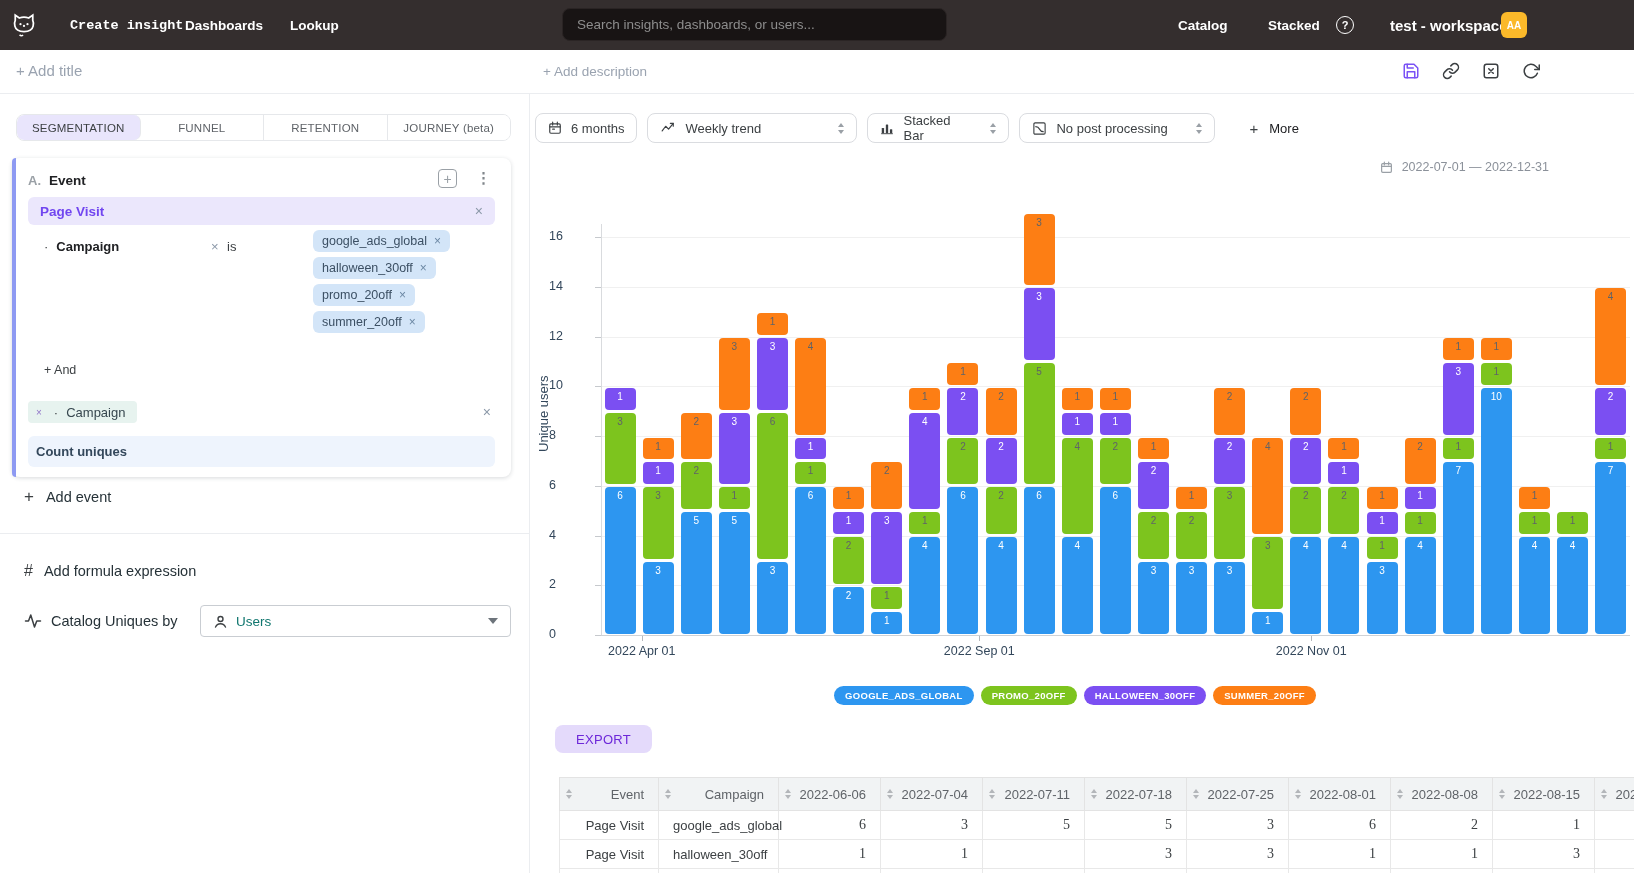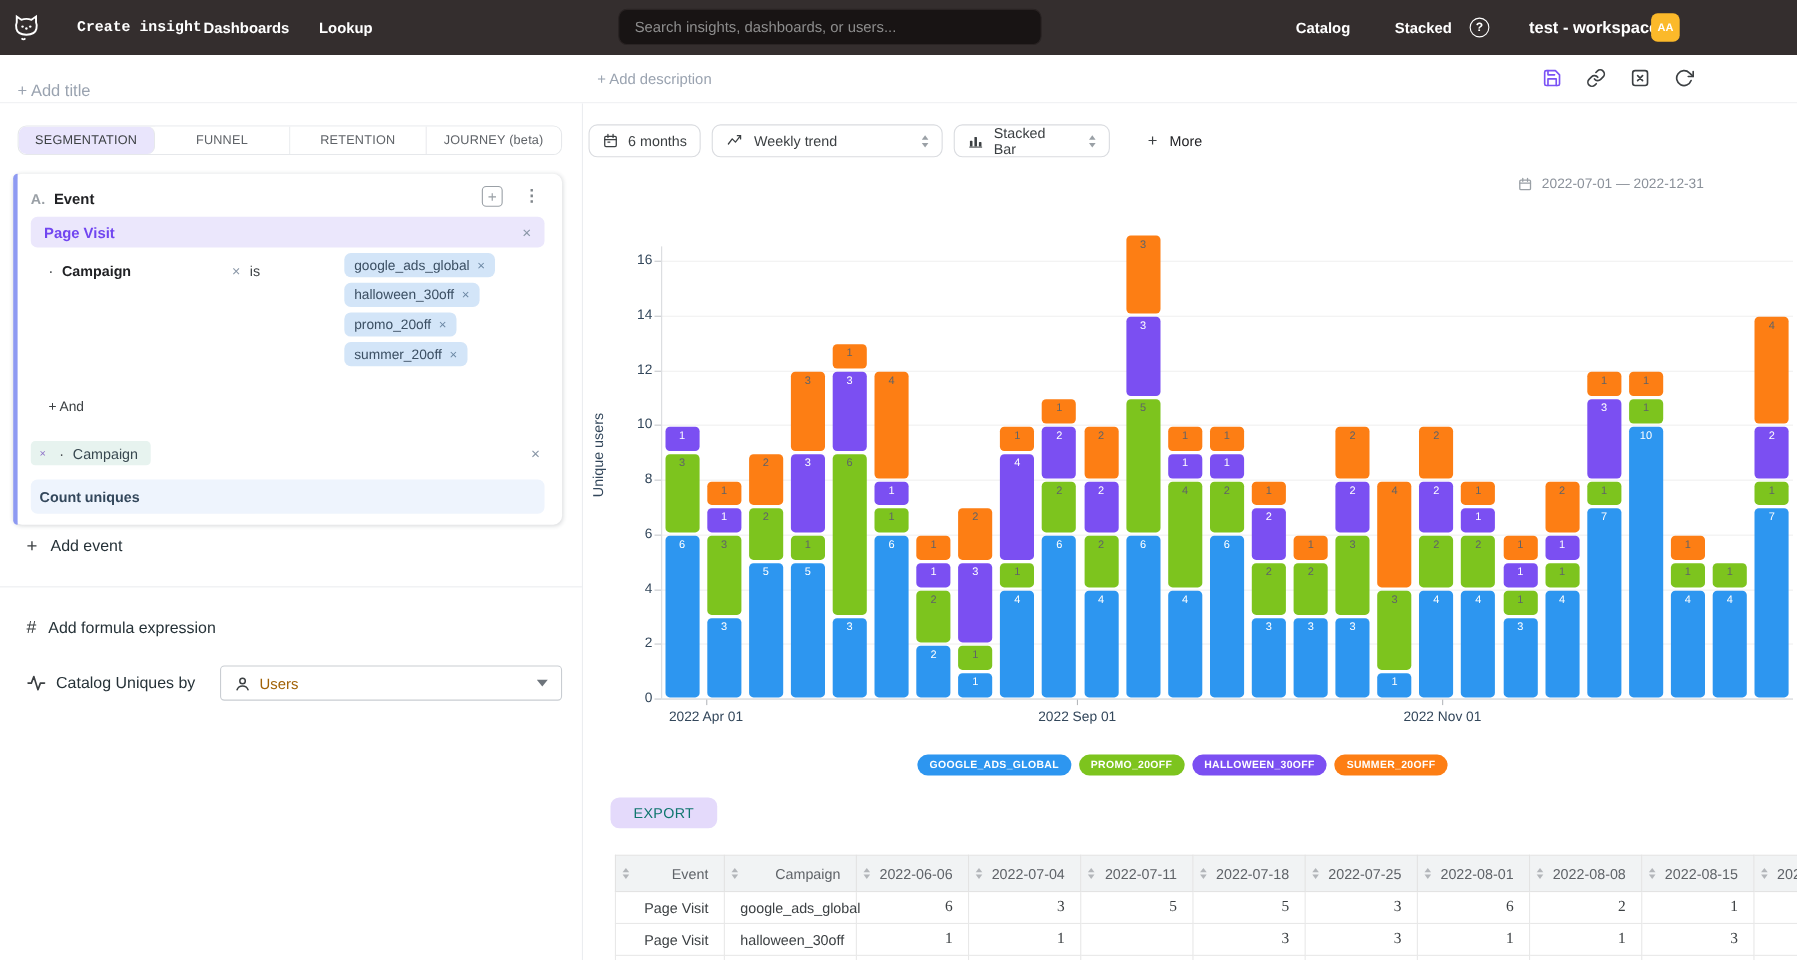--- a/index.html
+++ b/index.html
@@ -14,21 +14,21 @@
   .search-wrap { position:absolute; left:562px; top:8px; width:385px; height:33px; }
   .search-wrap input { width:100%; height:100%; background:#181414; border:1px solid #2a2424; border-radius:8px; color:#cfcfcf; font-size:13.5px; padding:0 14px; outline:none; font-family:"Liberation Sans", sans-serif; }
   .search-wrap input::placeholder { color:#8d8d8d; }
   .nr0 { left:1178px; } .nr1 { left:1268px; }
   .help-icon { position:absolute; left:1336px; top:16px; width:18px; height:18px; border:1.6px solid #fff; border-radius:50%; color:#fff; font-size:11px; font-weight:700; display:flex; align-items:center; justify-content:center; cursor:pointer; }
   .workspace { position:absolute; left:1390px; top:0; height:50px; display:flex; align-items:center; color:#fff; font-size:15px; font-weight:700; }
   .avatar { position:absolute; left:1501px; top:12px; width:26px; height:26px; background:#fbb92a; border-radius:6px; color:#fff; font-size:10px; font-weight:700; display:flex; align-items:center; justify-content:center; cursor:pointer; }
 
   
   .subheader { position:absolute; left:0; top:50px; width:1634px; height:44px; background:#fff; border-bottom:1px solid #ebedf0; }
-  .add-title { position:absolute; left:16px; top:24px; font-size:15px; color:#9aa3b0; cursor:text; }
+  .add-title { position:absolute; left:16px; top:12px; font-size:15px; color:#9aa3b0; cursor:text; }
   .add-desc { position:absolute; left:543px; top:14px; font-size:13.5px; color:#9aa3b0; cursor:text; }
   .subicons { position:absolute; left:1402px; top:12px; display:flex; gap:22px; }
   .subicons .ic { width:18px; height:18px; cursor:pointer; }
 
   
   .left-panel { position:absolute; left:0; top:94px; width:530px; height:779px; background:#fff; border-right:1px solid #ebedf0; overflow:hidden; }
   .tabs { position:absolute; left:16px; top:20px; width:495px; height:27px; display:flex; border:1px solid #e6e8eb; border-radius:8px; overflow:hidden; background:#fff; }
   .tab { flex:1; display:flex; align-items:center; justify-content:center; font-size:11.5px; color:#5f6368; letter-spacing:.2px; border-right:1px solid #e6e8eb; cursor:pointer; background:#fff; }
   .tab:last-child { border-right:none; }
   .tab.active { background:#e9e5fc; color:#3c4043; border-radius:7px; }
@@ -62,21 +62,21 @@
 
   .add-event { position:absolute; left:24px; top:393px; display:flex; align-items:center; gap:12px; font-size:14.5px; color:#263238; cursor:pointer; }
   .plus-glyph { font-size:17px; color:#3c4043; }
   .panel-divider { position:absolute; left:0; top:439px; width:530px; border-top:1px solid #ebedf0; }
   .add-formula { position:absolute; left:24px; top:468px; display:flex; align-items:center; gap:11px; font-size:14.5px; color:#263238; cursor:pointer; }
   .hash-glyph { font-size:16px; color:#3c4043; }
   .analyze-row { position:absolute; left:24px; top:511px; width:487px; height:32px; }
   .analyze-label { position:absolute; left:27px; top:8px; font-size:14.5px; color:#263238; }
   .pulse-ic { position:absolute; left:0; top:7px; }
   .analyze-select { position:absolute; left:176px; top:0; width:311px; height:32px; border:1px solid #c9cdd2; border-radius:4px; display:flex; align-items:center; padding:0 12px; cursor:pointer; background:#fff; }
-  .analyze-select .val { font-size:13.5px; color:#a16207; margin-left:8px; flex:1; }
+  .analyze-select .val { font-size:13.5px; color:#0f766e; margin-left:8px; flex:1; }
   .caret-down { width:0; height:0; border-left:5px solid transparent; border-right:5px solid transparent; border-top:6px solid #6d747b; }
 
   
   .main { position:absolute; left:530px; top:94px; width:1104px; height:779px; overflow:hidden; background:#fff; }
   .toolbar { position:absolute; left:5px; top:19px; display:flex; gap:10px; align-items:center; }
   .tbtn, .tselect { height:30px; border:1px solid #dadce0; border-radius:8px; background:#fff; display:flex; align-items:center; padding:0 12px; gap:9px; font-size:13px; color:#3c4043; cursor:pointer; }
   .tselect { justify-content:flex-start; }
   .tselect .lbl { flex:1; }
   .updown { display:flex; flex-direction:column; gap:3px; margin-left:8px; }
   .updown i { width:0; height:0; border-left:3.5px solid transparent; border-right:3.5px solid transparent; }
@@ -86,29 +86,29 @@
   .more-btn .plus-glyph { color:#3c4043; font-size:15px; }
   .daterange { position:absolute; top:66px; right:85px; display:flex; align-items:center; gap:9px; font-size:12.5px; color:#8b919a; }
 
   
   .chart { position:absolute; left:0; top:0; width:1104px; height:620px; }
   .gridline { position:absolute; height:1px; background:#f0f0f0; }
   .yaxisline { position:absolute; width:1px; background:#d9dbde; }
   .xaxisline { position:absolute; height:1px; background:#cfd2d6; }
   .ytick { position:absolute; width:6px; height:1px; background:#c6c9cd; }
   .xtick { position:absolute; width:1px; height:5px; background:#b6b9bd; }
-  .ylab { position:absolute; width:44px; text-align:right; font-size:12.5px; color:#33475b; }
+  .ylab { position:absolute; width:44px; font-size:12.5px; color:#33475b; }
   .xlab { position:absolute; font-size:12.5px; color:#33475b; transform:translateX(-50%); white-space:nowrap; }
   .ytitle { position:absolute; left:6px; top:170px; height:300px; writing-mode:vertical-rl; transform:rotate(180deg); display:flex; align-items:center; justify-content:center; font-size:13px; color:#33475b; }
   .seg { position:absolute; border-radius:4px; }
   .seg span { position:absolute; left:0; right:0; top:3px; text-align:center; font-size:10px; }
   .legend { position:absolute; left:0; top:592px; width:1090px; display:flex; justify-content:center; gap:7px; }
   .lpill { height:19px; border-radius:10px; padding:0 11px; display:flex; align-items:center; color:#fff; font-size:9.5px; font-weight:700; letter-spacing:.3px; cursor:pointer; }
 
-  .export-btn { position:absolute; left:25px; top:631px; width:97px; height:28px; background:#e4dafb; color:#0f766e; border:none; border-radius:8px; font-size:13px; font-family:"Liberation Sans", sans-serif; letter-spacing:.3px; cursor:pointer; }
+  .export-btn { position:absolute; left:25px; top:631px; width:97px; height:28px; background:#e4dafb; color:#6d28d9; border:none; border-radius:8px; font-size:13px; font-family:"Liberation Sans", sans-serif; letter-spacing:.3px; cursor:pointer; }
 
   
   .tablewrap { position:absolute; left:29px; top:683px; width:1137px; }
   table.grid { border-collapse:collapse; table-layout:fixed; width:1137px; }
   table.grid th { background:#f1f3f4; border:1px solid #e3e3e3; height:33px; padding:0 14px 0 6px; font-weight:400; }
   table.grid td { border:1px solid #e8e8e8; height:29px; padding:0 14px; text-align:right; font-size:13px; color:#3c4043; background:#fff; }
   table.grid td.num { font-family:"Liberation Serif", serif; font-size:14px; }
   .thflex { display:flex; align-items:center; }
   .thflex .hlbl { flex:1; text-align:right; font-size:13px; color:#5f6368; white-space:nowrap; overflow:hidden; }
   .sorticon { display:inline-flex; flex-direction:column; gap:2px; margin-right:6px; cursor:pointer; }
@@ -272,20 +272,31 @@
           </span>
         </div>
         <div class="tselect" style="width: 142px;">
           <svg width="14" height="14" viewBox="0 0 24 24" fill="#3c4043">
             <rect x="3" y="12" width="4" height="9" rx="1"></rect>
             <rect x="10" y="6" width="4" height="15" rx="1"></rect>
             <rect x="17" y="14" width="4" height="7" rx="1"></rect>
             <rect x="2" y="21" width="20" height="1.6"></rect>
           </svg>
           <span class="lbl">Stacked Bar</span>
+          <span class="updown">
+            <i class="u"></i>
+            <i class="d"></i>
+          </span>
+        </div>
+        <div class="tselect" style="width: 196px;">
+          <svg width="15" height="15" viewBox="0 0 24 24" fill="none" stroke="#3c4043" stroke-width="1.8" stroke-linecap="round">
+            <rect x="3" y="3" width="18" height="18" rx="2"></rect>
+            <path d="M6 9 Q10 9 12 13 T18 17"></path>
+          </svg>
+          <span class="lbl">No post processing</span>
           <span class="updown">
             <i class="u"></i>
             <i class="d"></i>
           </span>
         </div>
         <div class="more-btn">
           <span class="plus-glyph">+</span>
           <span>More</span>
         </div>
       </div>

